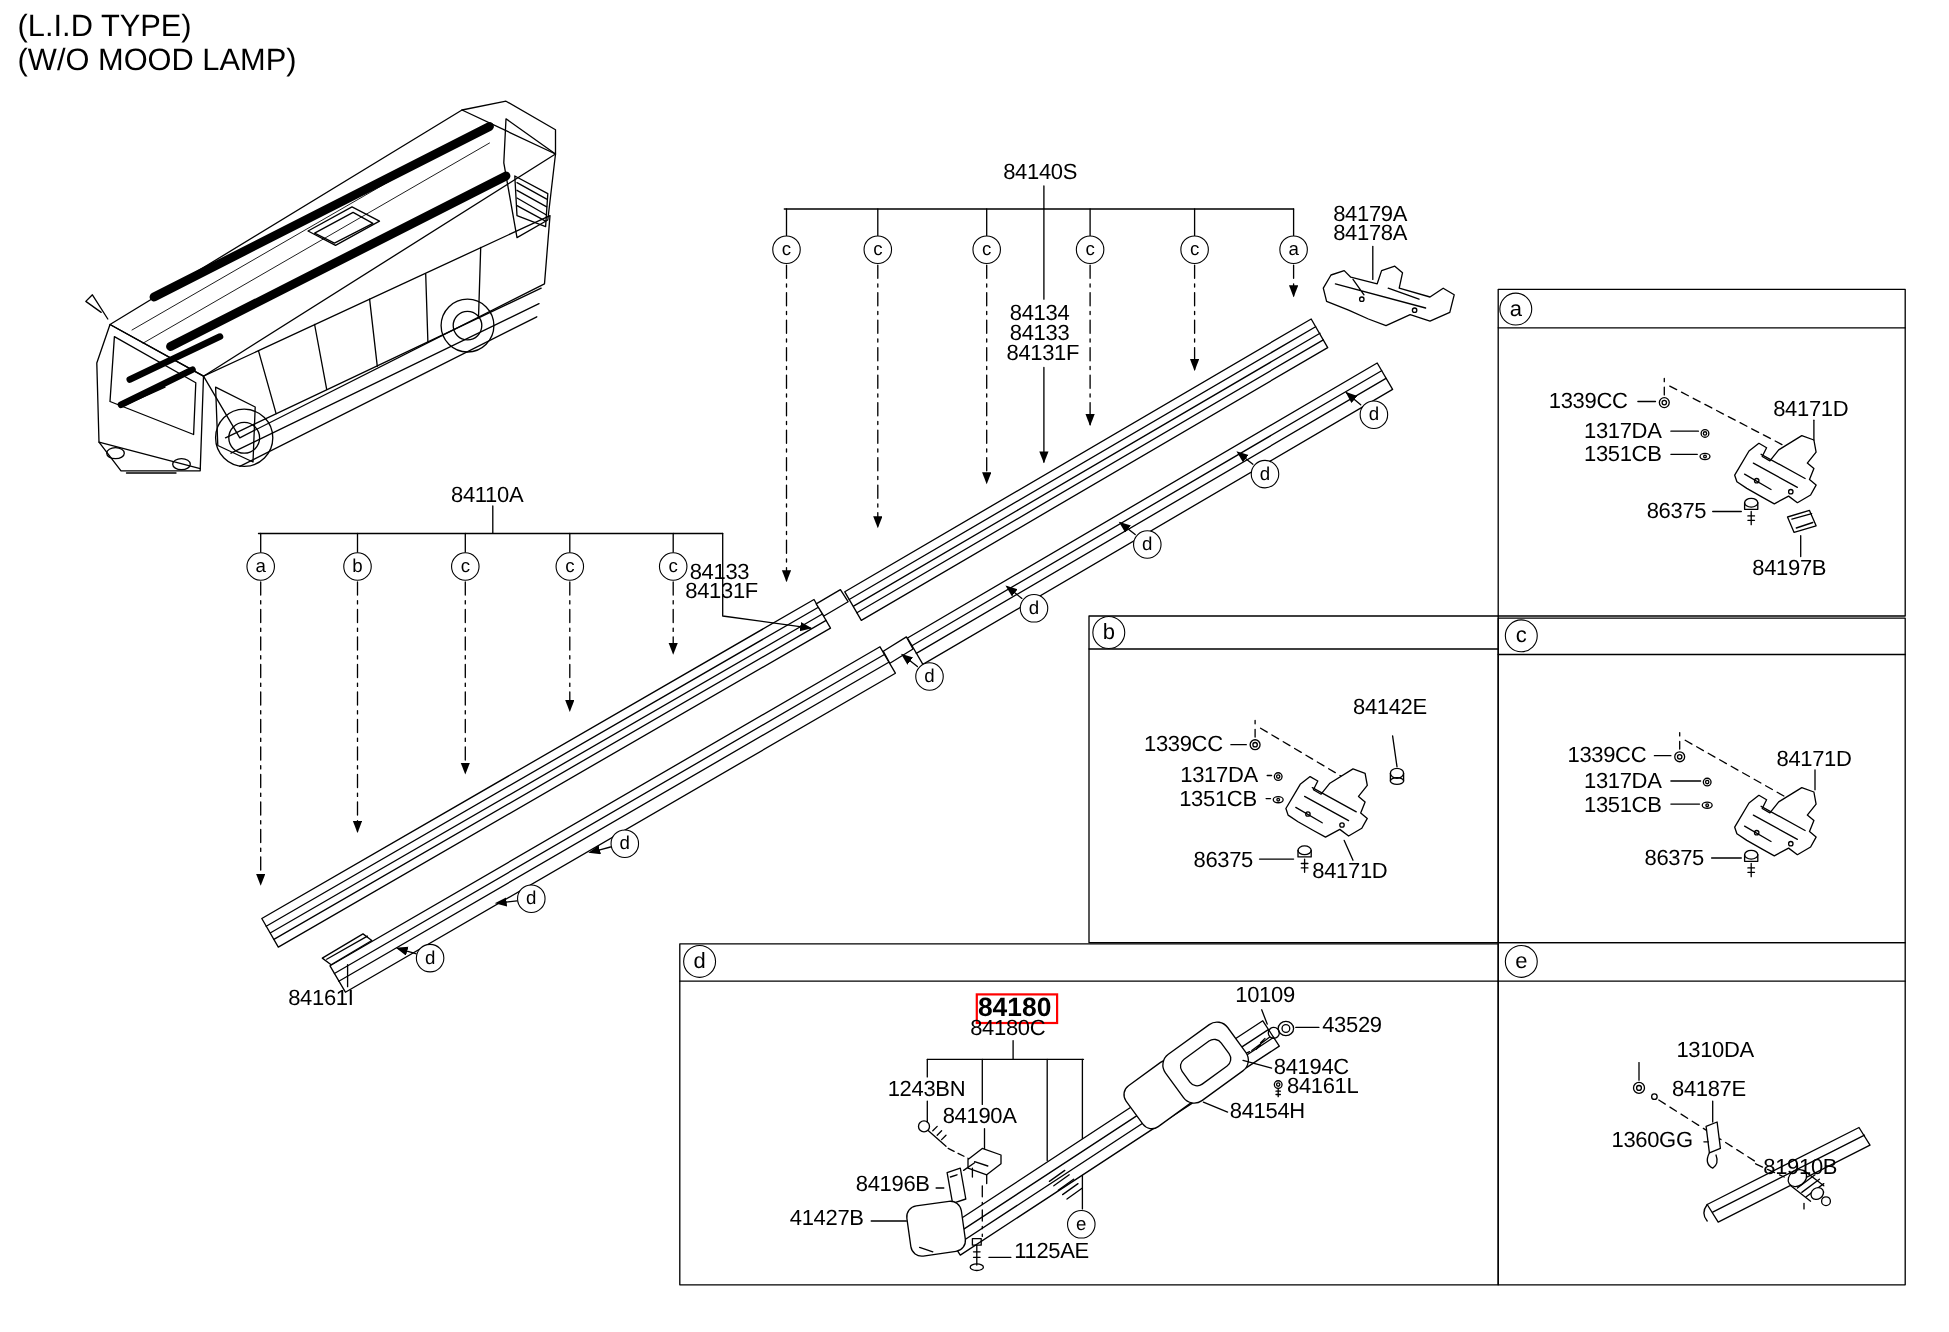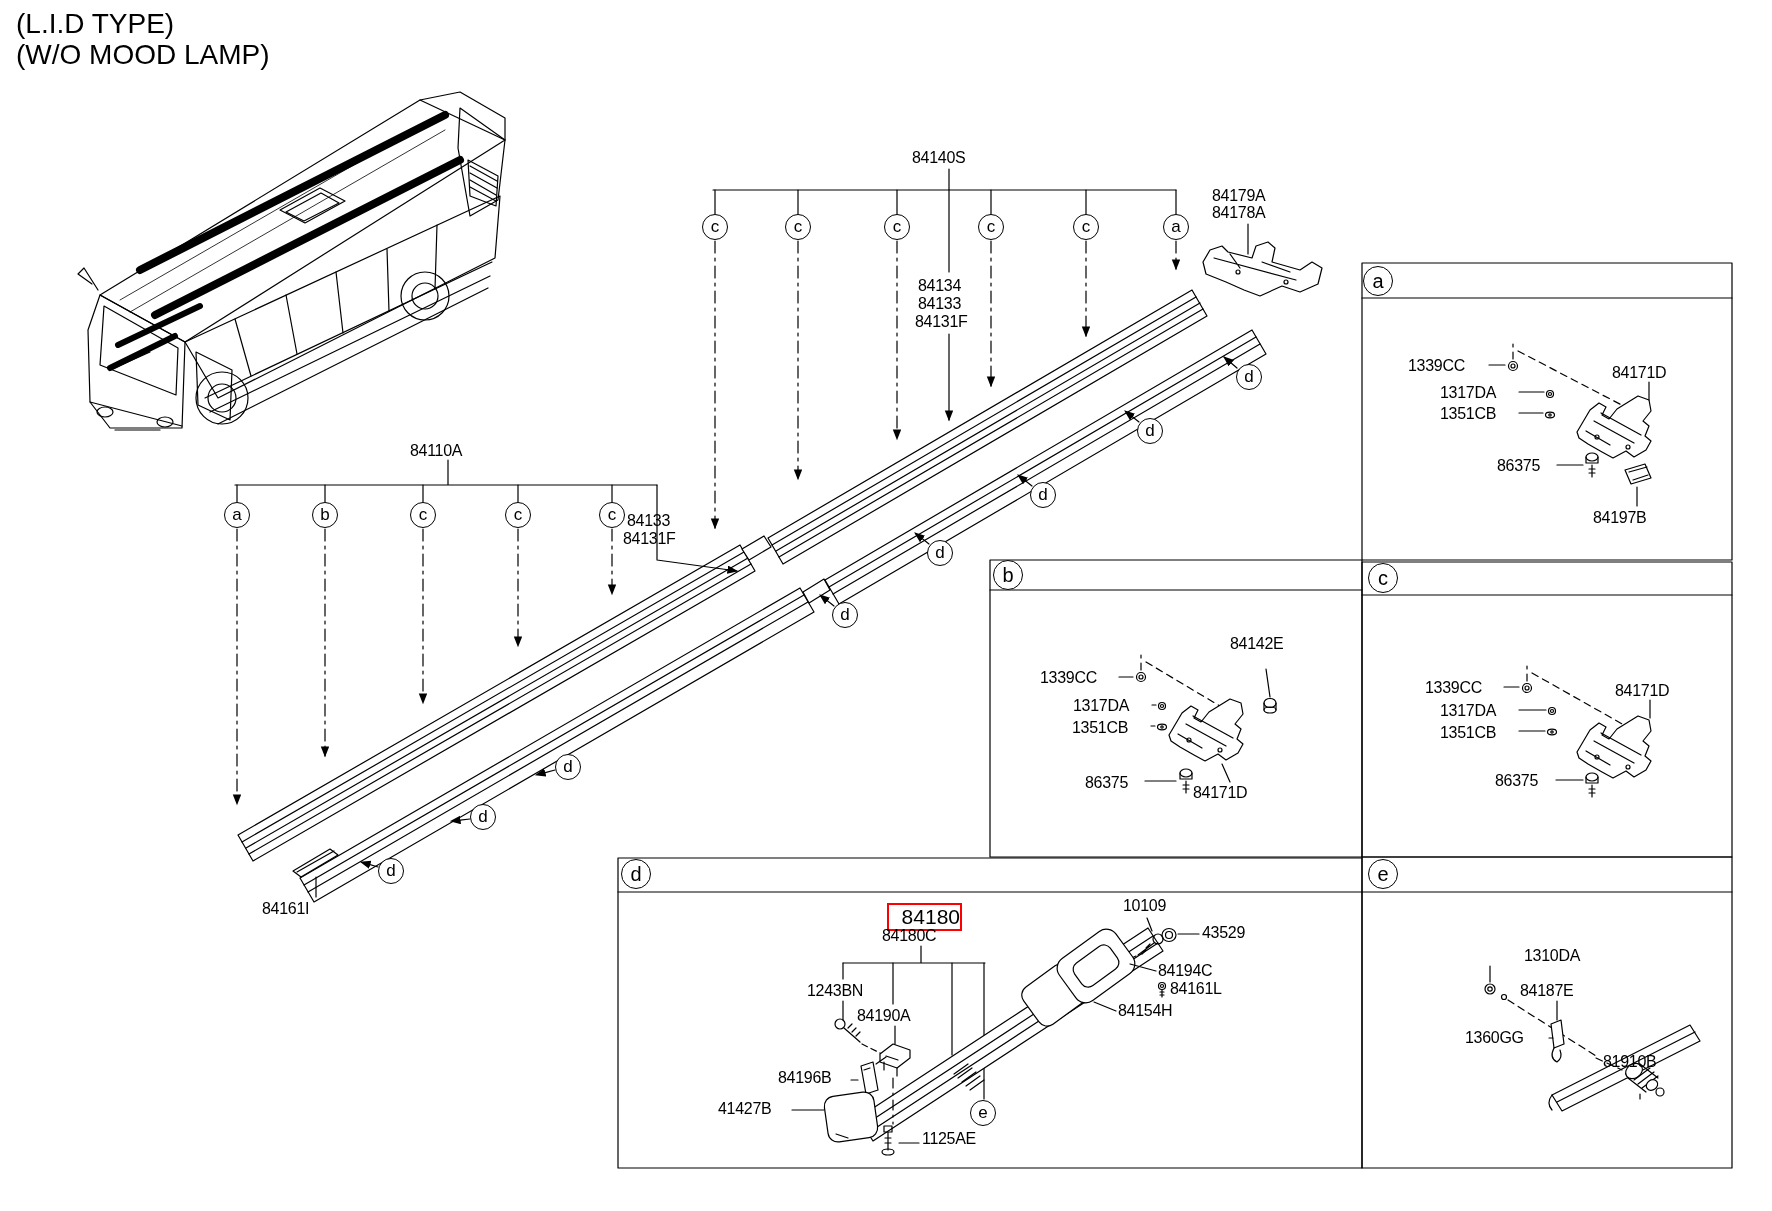--- a/index.html
+++ b/index.html
@@ -1,25 +1,25 @@
 <!DOCTYPE html>
 <html><head>
 <meta charset="utf-8">
 <style>
   html,body{margin:0;padding:0;background:#fff;}
   .canvas{position:relative;width:1772px;height:1211px;background:#fff;overflow:hidden;
           font-family:"Liberation Sans",sans-serif;color:#000;}
   svg.art{position:absolute;left:0;top:0;}
-  .lbl{position:absolute;white-space:nowrap;font-size:16px;line-height:19px;letter-spacing:-0.3px;}
+  .lbl{position:absolute;white-space:nowrap;font-size:20px;line-height:19px;letter-spacing:-0.3px;}
   .hdr{font-size:28px;letter-spacing:0;}
   .co{position:absolute;width:26px;height:26px;border:1.4px solid #000;border-radius:50%;
       display:flex;align-items:center;justify-content:center;font-size:17px;background:#fff;box-sizing:border-box;}
   .cop{width:30px;height:30px;font-size:20px;border-width:1.5px;}
   .hl{position:absolute;left:887px;top:903px;width:71px;height:24px;border:2.5px solid #f00;
-      display:flex;align-items:center;justify-content:flex-end;font-size:21px;}
+      display:flex;align-items:center;justify-content:flex-start;font-size:24px;font-weight:bold;}
 </style>
 </head>
 <body>
 
 <div class="canvas">
 
 <svg class="art" width="1772" height="1211" viewBox="0 0 1772 1211" fill="none" stroke="#000" stroke-width="1.2" stroke-linecap="round" stroke-linejoin="round">
   <defs>
     <marker id="arr" markerWidth="10" markerHeight="8" refX="8" refY="3.5" orient="auto">
       <path d="M0,0 L9,3.5 L0,7 Z" fill="#000" stroke="none"></path>

